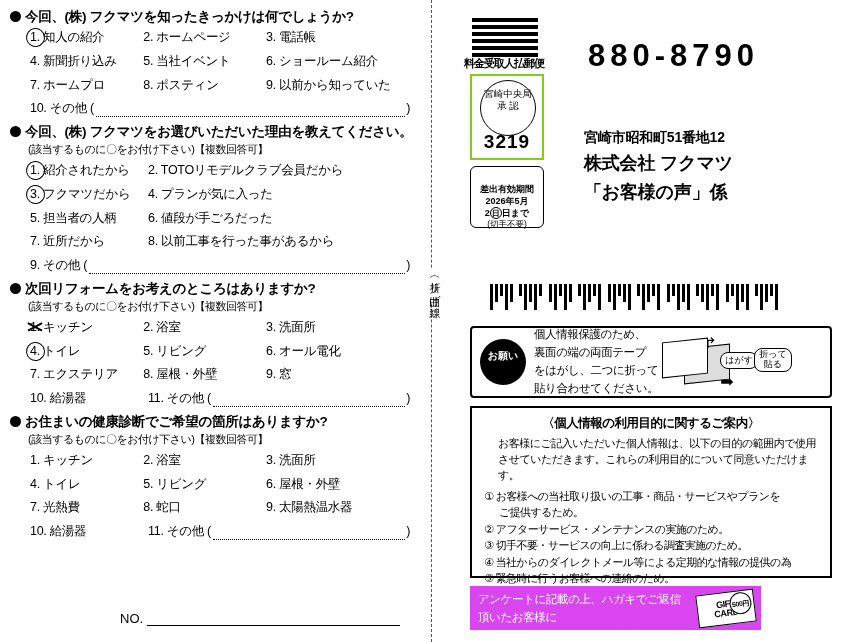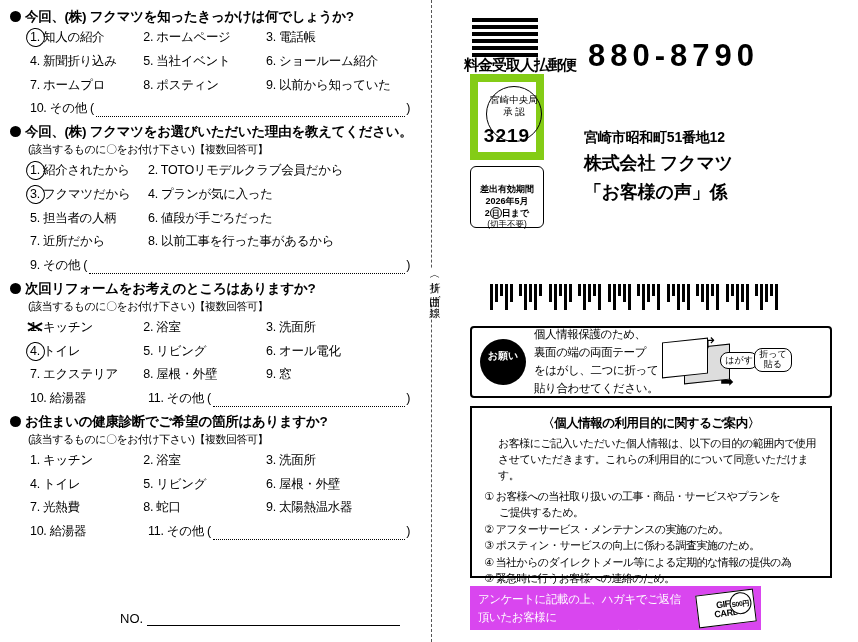--- a/index.html
+++ b/index.html
@@ -74,26 +74,26 @@
   }
 
   
   .right { position:absolute; left:452px; top:8px; width:396px; height:626px; }
 
   .postal-bars { position:absolute; left:20px; top:10px; width:66px; }
   .postal-bars div { height:4px; background:#000; margin-bottom:3px; }
 
   .post-label {
     position:absolute; left:12px; top:48px; width:86px;
-    font-size:15px; font-weight:bold; letter-spacing:-1px; white-space:nowrap;
+    font-size:11px; font-weight:bold; letter-spacing:-1px; white-space:nowrap;
   }
 
   .stamp-box {
     position:absolute; left:18px; top:66px; width:74px; height:86px;
-    border:8px solid #84cc16;
+    border:2px solid #84cc16;
   }
   .stamp-circle {
     position:absolute; left:8px; top:4px; width:56px; height:56px;
     border:1.5px solid #000; border-radius:50%;
     font-size:9.5px; text-align:center; line-height:1.25; padding-top:7px;
   }
   .stamp-num {
     position:absolute; left:0; right:0; bottom:5px; text-align:center;
     font-size:19px; font-weight:bold; letter-spacing:1px;
   }
@@ -378,21 +378,21 @@
         <div class="art-arrow2">➡</div>
       </div>
     </div>
 
     <div class="purpose">
       <h4>〈個人情報の利用目的に関するご案内〉</h4>
       <p>お客様にご記入いただいた個人情報は、以下の目的の範囲内で使用させていただきます。これらの利用目的について同意いただけます。</p>
       <ol>
         <li>① お客様への当社取り扱いの工事・商品・サービスやプランを<br><span class="ind">ご提供するため。</span></li>
         <li>② アフターサービス・メンテナンスの実施のため。</li>
-        <li>③ ポスティン・サービスの向上に係わる調査実施のため。</li>
+        <li>③ 切手不要・サービスの向上に係わる調査実施のため。</li>
         <li>④ 当社からのダイレクトメール等による定期的な情報の提供の為</li>
         <li>⑤ 緊急時に行うお客様への連絡のため。</li>
       </ol>
     </div>
 
     <div class="gift">
       <div>アンケートに記載の上、ハガキでご返信頂いたお客様に</div>
       <div>もれなくQUOカード500円分を進呈!!</div>
       <div class="gift-card">
         GIFT<br>CARD

